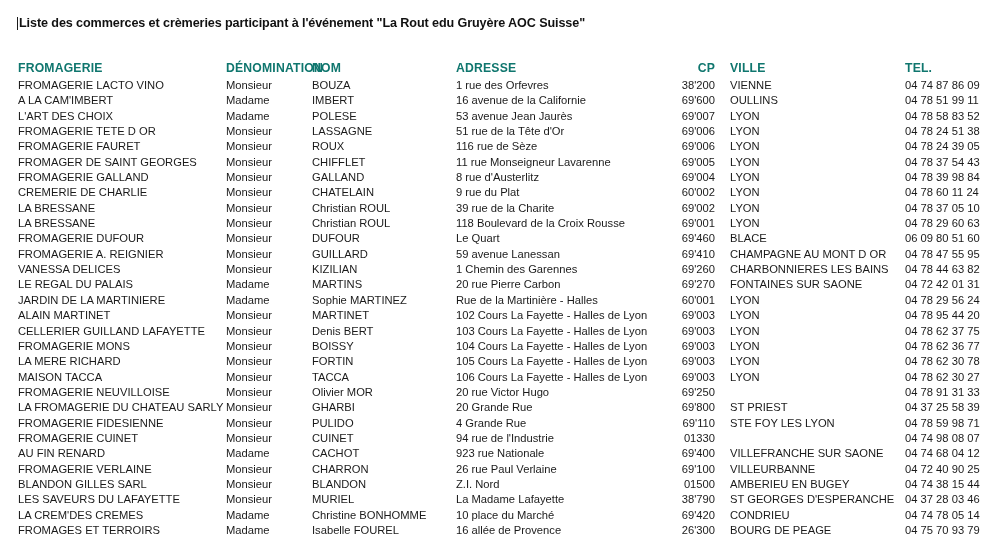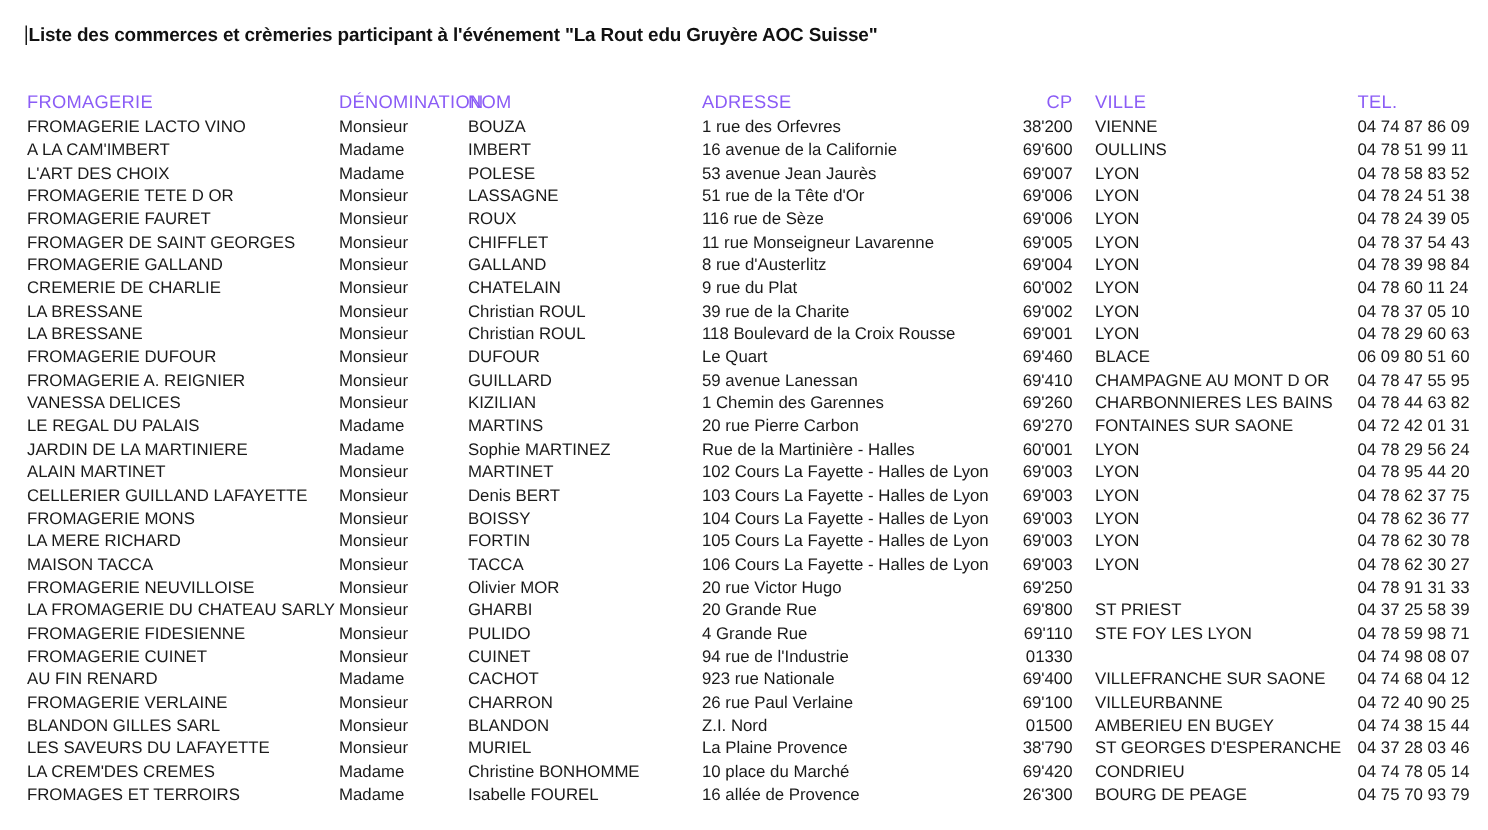--- a/index.html
+++ b/index.html
@@ -67,32 +67,32 @@
   .cell {
     position: absolute;
     top: 0;
     font-size: 11.2px;
     line-height: 15.35px;
     white-space: nowrap;
     overflow: hidden;
     color: #1a1a1a;
   }
   .row.header .cell {
-    font-weight: normal;
+    font-weight: bold;
     font-size: 12.2px;
     line-height: 16px;
     letter-spacing: 0.2px;
-    color: #8b5cf6;
+    color: #0f766e;
   }
 
   
   .c-fromagerie { left: 18px;  width: 206px; }
   .c-denom      { left: 226px; width: 100px; }
   .c-nom        { left: 312px; width: 124px; }
-  .c-adresse    { left: 468px; width: 216px; }
+  .c-adresse    { left: 456px; width: 216px; }
   .c-cp         { left: 655px; width: 60px; text-align: right; }
   .c-ville      { left: 730px; width: 172px; }
   .c-tel        { left: 905px; width: 87px; }
 
   .row.header .c-cp   { left: 655px; width: 60px; text-align: right; }
   .row.header .c-tel  { left: 905px; }
 </style>
 </head>
 <body>
 
@@ -352,21 +352,21 @@
         <div class="cell c-nom">BLANDON</div>
         <div class="cell c-adresse">Z.I. Nord</div>
         <div class="cell c-cp">01500</div>
         <div class="cell c-ville">AMBERIEU EN BUGEY</div>
         <div class="cell c-tel">04 74 38 15 44</div>
       </div>
       <div class="row">
         <div class="cell c-fromagerie">LES SAVEURS DU LAFAYETTE</div>
         <div class="cell c-denom">Monsieur</div>
         <div class="cell c-nom">MURIEL</div>
-        <div class="cell c-adresse">La Plaine Provence</div>
+        <div class="cell c-adresse">La Madame Lafayette</div>
         <div class="cell c-cp">38'790</div>
         <div class="cell c-ville">ST GEORGES D'ESPERANCHE</div>
         <div class="cell c-tel">04 37 28 03 46</div>
       </div>
       <div class="row">
         <div class="cell c-fromagerie">LA CREM'DES CREMES</div>
         <div class="cell c-denom">Madame</div>
         <div class="cell c-nom">Christine BONHOMME</div>
         <div class="cell c-adresse">10 place du Marché</div>
         <div class="cell c-cp">69'420</div>

